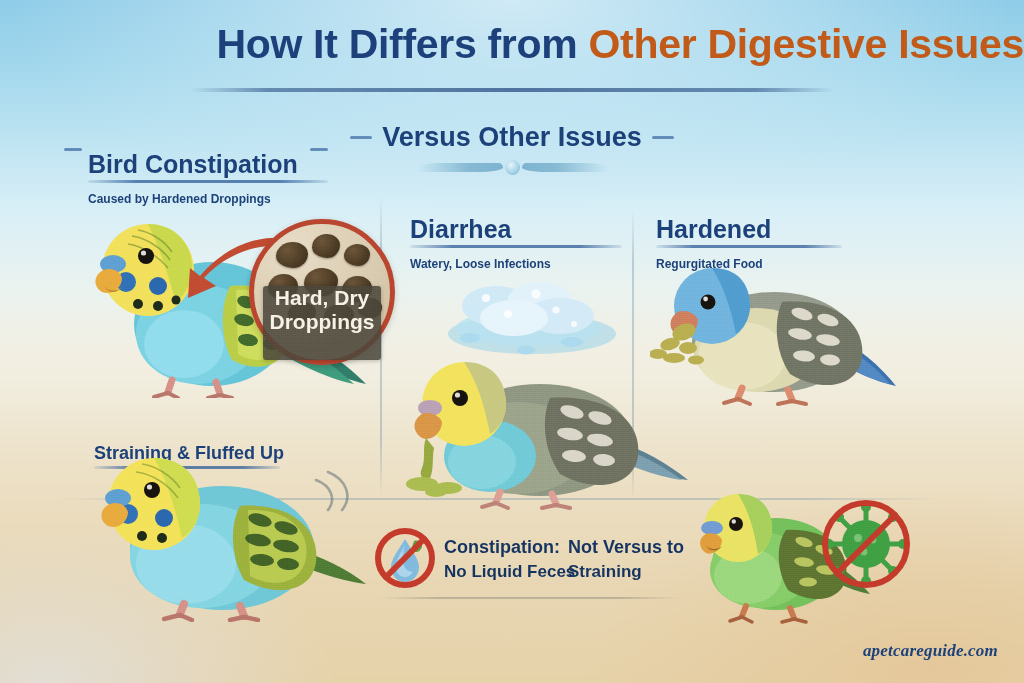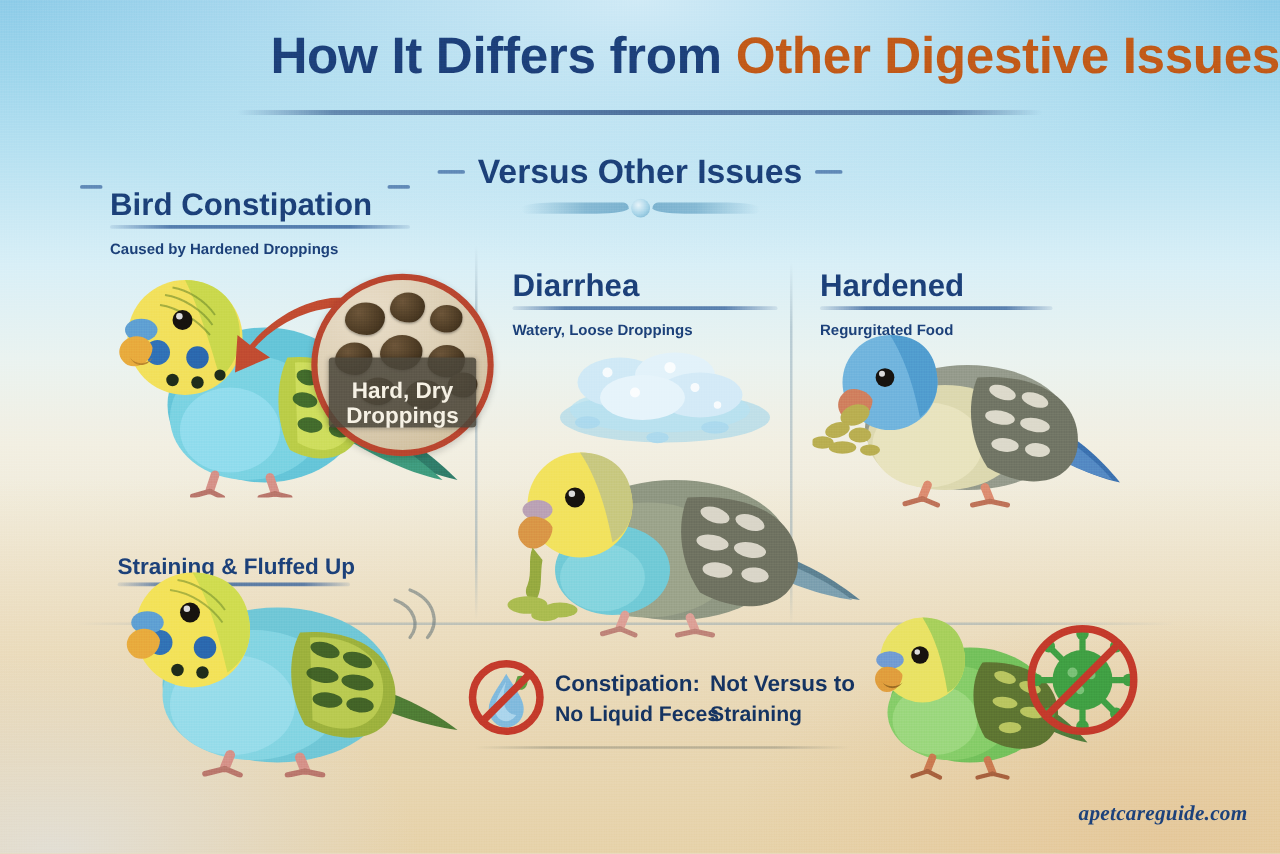--- a/index.html
+++ b/index.html
@@ -112,24 +112,24 @@
     background:
       radial-gradient(circle at 30% 20%, #e8dcc6 0%, #d8c9ad 60%, #cbb893 100%);
     box-shadow:0 2px 6px rgba(0,0,0,.18);
   }
   .drop{
     position:absolute;border-radius:52% 48% 45% 55%/55% 45% 55% 45%;
     background:radial-gradient(circle at 35% 30%, #6a5338 0%, #4b3a23 60%, #352817 100%);
     box-shadow:0 1px 2px rgba(0,0,0,.35);
   }
   #mag-label{
-    position:absolute;left:263px;top:286px;width:118px;height:56px;
+    position:absolute;left:263px;top:286px;width:118px;height:74px;
     background:rgba(74,69,58,.88);
-    display:flex;align-items:flex-end;justify-content:center;text-align:center;
-    color:#f6f1e4;font-size:18px;font-weight:bold;line-height:1.12;
+    display:flex;align-items:flex-start;justify-content:center;text-align:center;
+    color:#f6f1e4;font-size:21px;font-weight:bold;line-height:1.12;
     border-radius:3px;
     box-shadow:0 1px 4px rgba(0,0,0,.25);
   }
   
   #arrow{position:absolute;left:176px;top:238px;width:110px;height:70px;}
 
   
   #puddle{position:absolute;left:440px;top:280px;width:180px;height:78px;}
 
   
@@ -182,21 +182,21 @@
     <div class="h">Bird Constipation</div>
     <div class="rule"></div>
     <div class="sub">Caused by Hardened Droppings</div>
   </div>
   <div class="dash" style="left:64px;top:148px;"></div>
   <div class="dash" style="left:310px;top:148px;"></div>
 
   <div class="sec" style="left:410px;top:196px;width:212px;">
     <div class="h">Diarrhea</div>
     <div class="rule"></div>
-    <div class="sub">Watery, Loose Droppings</div>
+    <div class="sub">Watery, Loose Infections</div>
   </div>
 
   <div class="sec" style="left:656px;top:196px;width:186px;">
     <div class="h">Hardened</div>
     <div class="rule"></div>
     <div class="sub">Regurgitated Food</div>
   </div>
 
   <div class="sec" style="left:94px;top:424px;width:186px;">
     <div class="h" style="font-size:18px;">Straining &amp; Fluffed Up</div>

